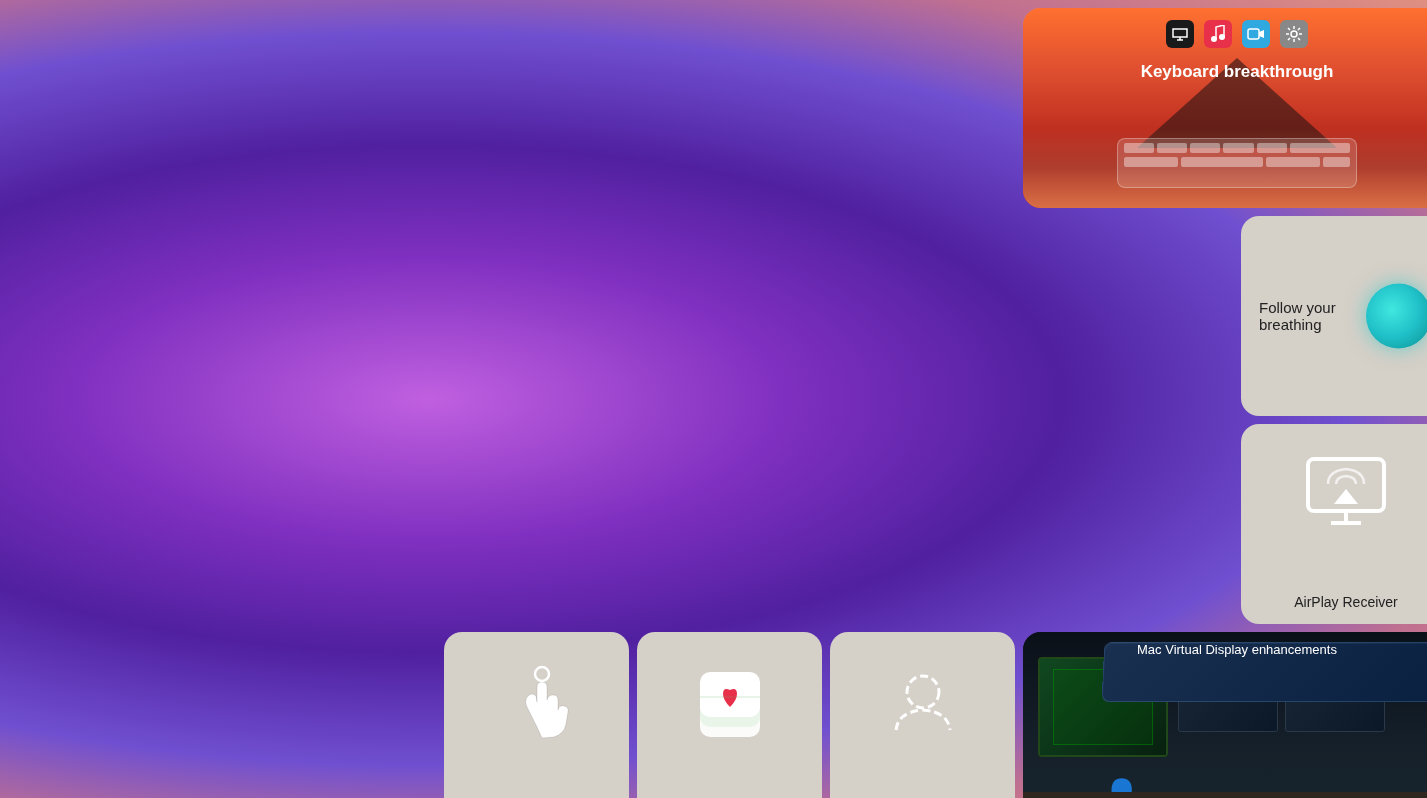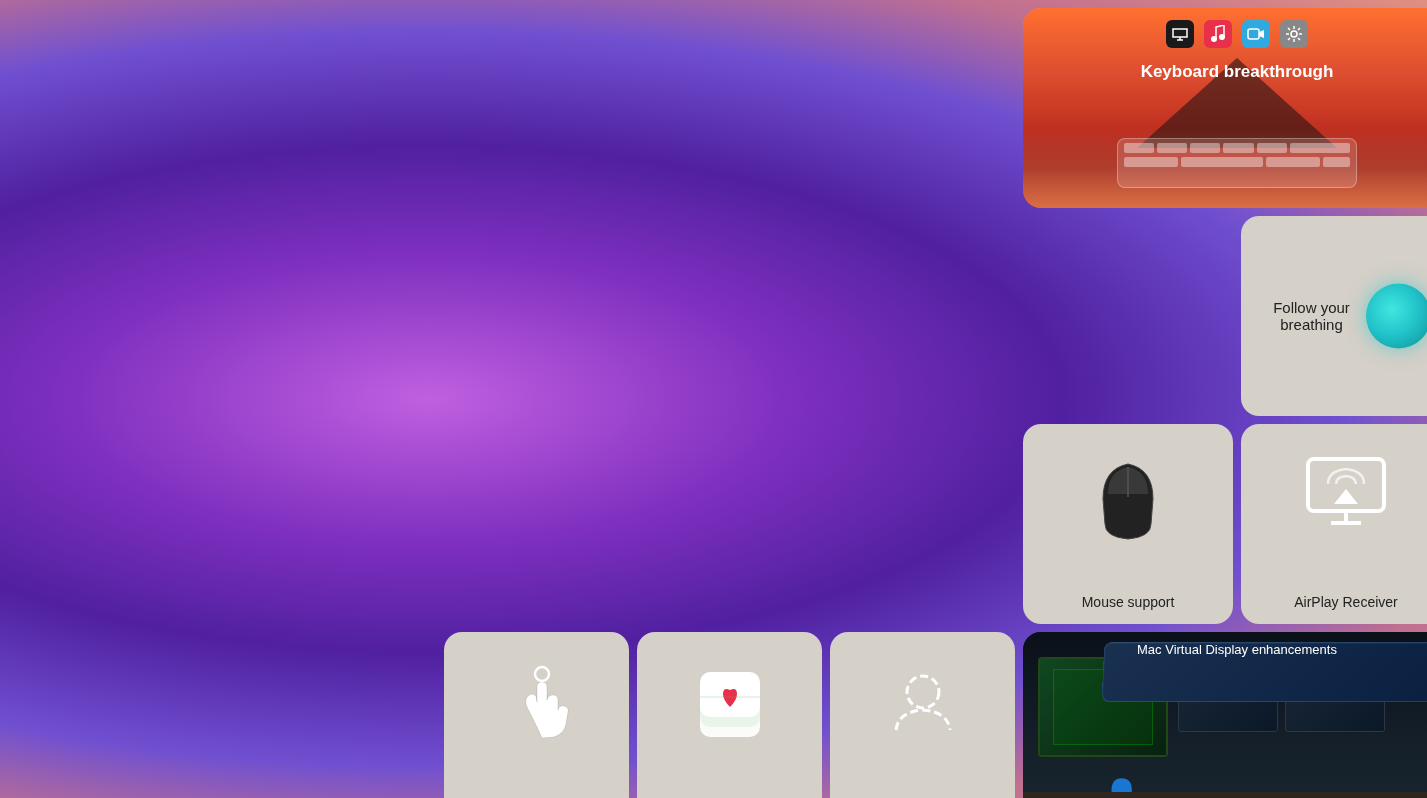--- a/index.html
+++ b/index.html
@@ -223,21 +223,21 @@
       box-shadow: 0 0 20px rgba(0,200,200,0.5);
     }
     .breathing-text {
       position: absolute;
       left: 18px;
       top: 50%;
       transform: translateY(-50%);
       font-size: 15px;
       font-weight: 500;
       color: #222;
-      text-align: center;
+      text-align: left;
       width: 100px;
     }
 
     .mouse-icon {
       position: absolute;
       top: 25px;
       left: 50%;
       transform: translateX(-50%);
     }
     .mouse-label {
@@ -606,33 +606,20 @@
     </div>
     <div style="position:absolute;top:14px;left:0;right:0;text-align:center;font-size:17px;font-weight:600;color:white;margin-top:40px;">Keyboard breakthrough</div>
   </div>
 
 
   <div class="tile" style="grid-column:7;grid-row:2;background:#d5d0c8;flex-direction:row;justify-content:space-between;align-items:center;padding:15px 18px;">
     <div class="breathing-text" style="position:absolute;left:18px;top:50%;transform:translateY(-50%);font-size:15px;font-weight:500;color:#222;width:105px;">Follow your breathing</div>
     <div class="breathing-orb"></div>
   </div>
 
-  <div class="tile" style="grid-column:6;grid-row:3;background:#d5d0c8;">
-    <div class="mouse-icon">
-      <svg width="70" height="100" viewBox="0 0 70 100">
-
-        <path d="M10 50 Q10 20 35 15 Q60 20 60 50 L58 75 Q58 88 35 90 Q12 88 12 75 Z" fill="#222" stroke="#444" stroke-width="1"></path>
-
-        <path d="M15 45 Q15 22 35 18 Q55 22 55 45" fill="rgba(80,80,80,0.5)" stroke="none"></path>
-
-        <line x1="35" y1="18" x2="35" y2="48" stroke="#555" stroke-width="1.5"></line>
-      </svg>
-    </div>
-    <div class="mouse-label" style="position:absolute;bottom:14px;right:0;left:0;text-align:center;font-size:14px;color:#222;">Mouse support</div>
-  </div>
 
   <div class="tile" style="grid-column:7;grid-row:3;background:#d5d0c8;">
     <div class="airplay-icon">
       <svg width="100" height="95" viewBox="0 0 100 95">
 
         <rect x="12" y="10" width="76" height="52" rx="6" fill="none" stroke="white" stroke-width="4"></rect>
 
         <polygon points="50,40 38,55 62,55" fill="white"></polygon>
 
         <line x1="50" y1="62" x2="50" y2="74" stroke="white" stroke-width="4"></line>

